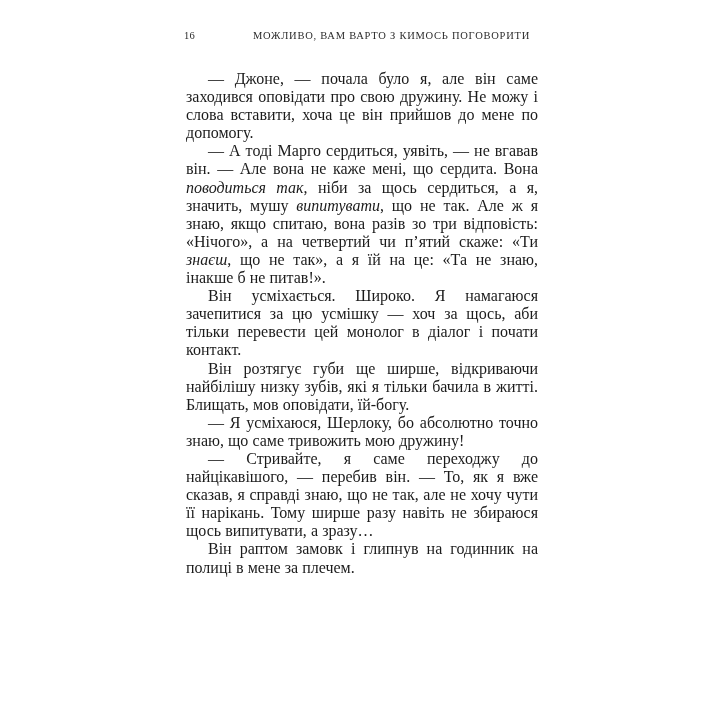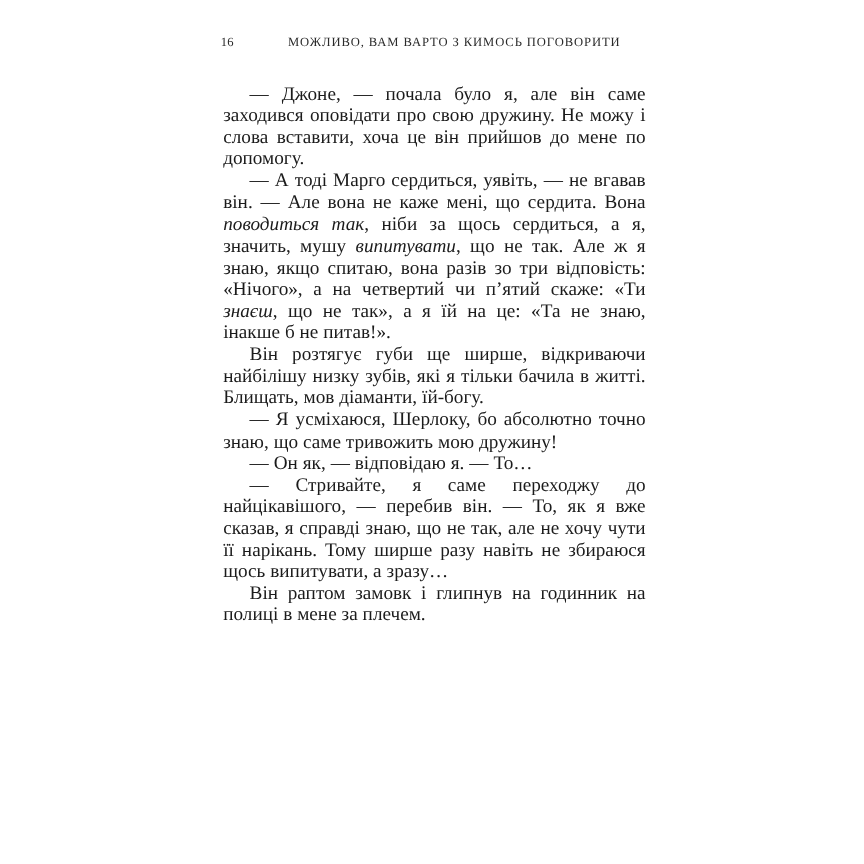--- a/index.html
+++ b/index.html
@@ -38,21 +38,21 @@
     color: #2b2b2b;
     width: 56px;
     flex: 0 0 56px;
   }
   .head-title {
     font-size: 10.5px;
     letter-spacing: 0.75px;
     color: #2b2b2b;
     white-space: nowrap;
     flex: 1 1 auto;
-    text-align: left;
+    text-align: right;
     padding-right: 8px;
   }
 
   
   .textblock {
     position: absolute;
     left: 186px;
     top: 70px;
     width: 352px;
   }
@@ -77,20 +77,20 @@
 <div class="page">
 
   <div class="running-head">
     <span class="folio">16</span>
     <span class="head-title">МОЖЛИВО, ВАМ ВАРТО З КИМОСЬ ПОГОВОРИТИ</span>
   </div>
 
   <div class="textblock" id="textblock">
       <p><span>— Джоне, — почала було я, але він саме заходився оповідати про свою дружину. Не можу і слова вставити, хоча це він прийшов до мене по допомогу.</span></p>
       <p><span>— А тоді Марго сердиться, уявіть, — не вгавав він. — Але вона не каже мені, що сердита. Вона </span><em>поводиться так</em><span>, ніби за щось сердиться, а я, значить, мушу </span><em>випитувати</em><span>, що не так. Але ж я знаю, якщо спитаю, вона разів зо три відповість: «Нічого», а на четвертий чи п’ятий скаже: «Ти </span><em>знаєш</em><span>, що не так», а я їй на це: «Та не знаю, інакше б не питав!».</span></p>
-      <p><span>Він розтягує губи ще ширше, відкриваючи найбілішу низку зубів, які я тільки бачила в житті. Блищать, мов діаманти, їй-богу.</span></p>
+      <p><span>Він усміхається. Широко. Я намагаюся зачепитися за цю усмішку — хоч за щось, аби тільки перевести цей монолог в діалог і почати контакт.</span></p>
+      <p><span>Він розтягує губи ще ширше, відкриваючи найбілішу низку зубів, які я тільки бачила в житті. Блищать, мов оповідати, їй-богу.</span></p>
       <p><span>— Я усміхаюся, Шерлоку, бо абсолютно точно знаю, що саме тривожить мою дружину!</span></p>
-      <p><span>— Он як, — відповідаю я. — То…</span></p>
       <p><span>— Стривайте, я саме переходжу до найцікавішого, — перебив він. — То, як я вже сказав, я справді знаю, що не так, але не хочу чути її нарікань. Тому ширше разу навіть не збираюся щось випитувати, а зразу…</span></p>
       <p><span>Він раптом замовк і глипнув на годинник на полиці в мене за плечем.</span></p>
     </div>
 
 </div>
 
 </body></html>

